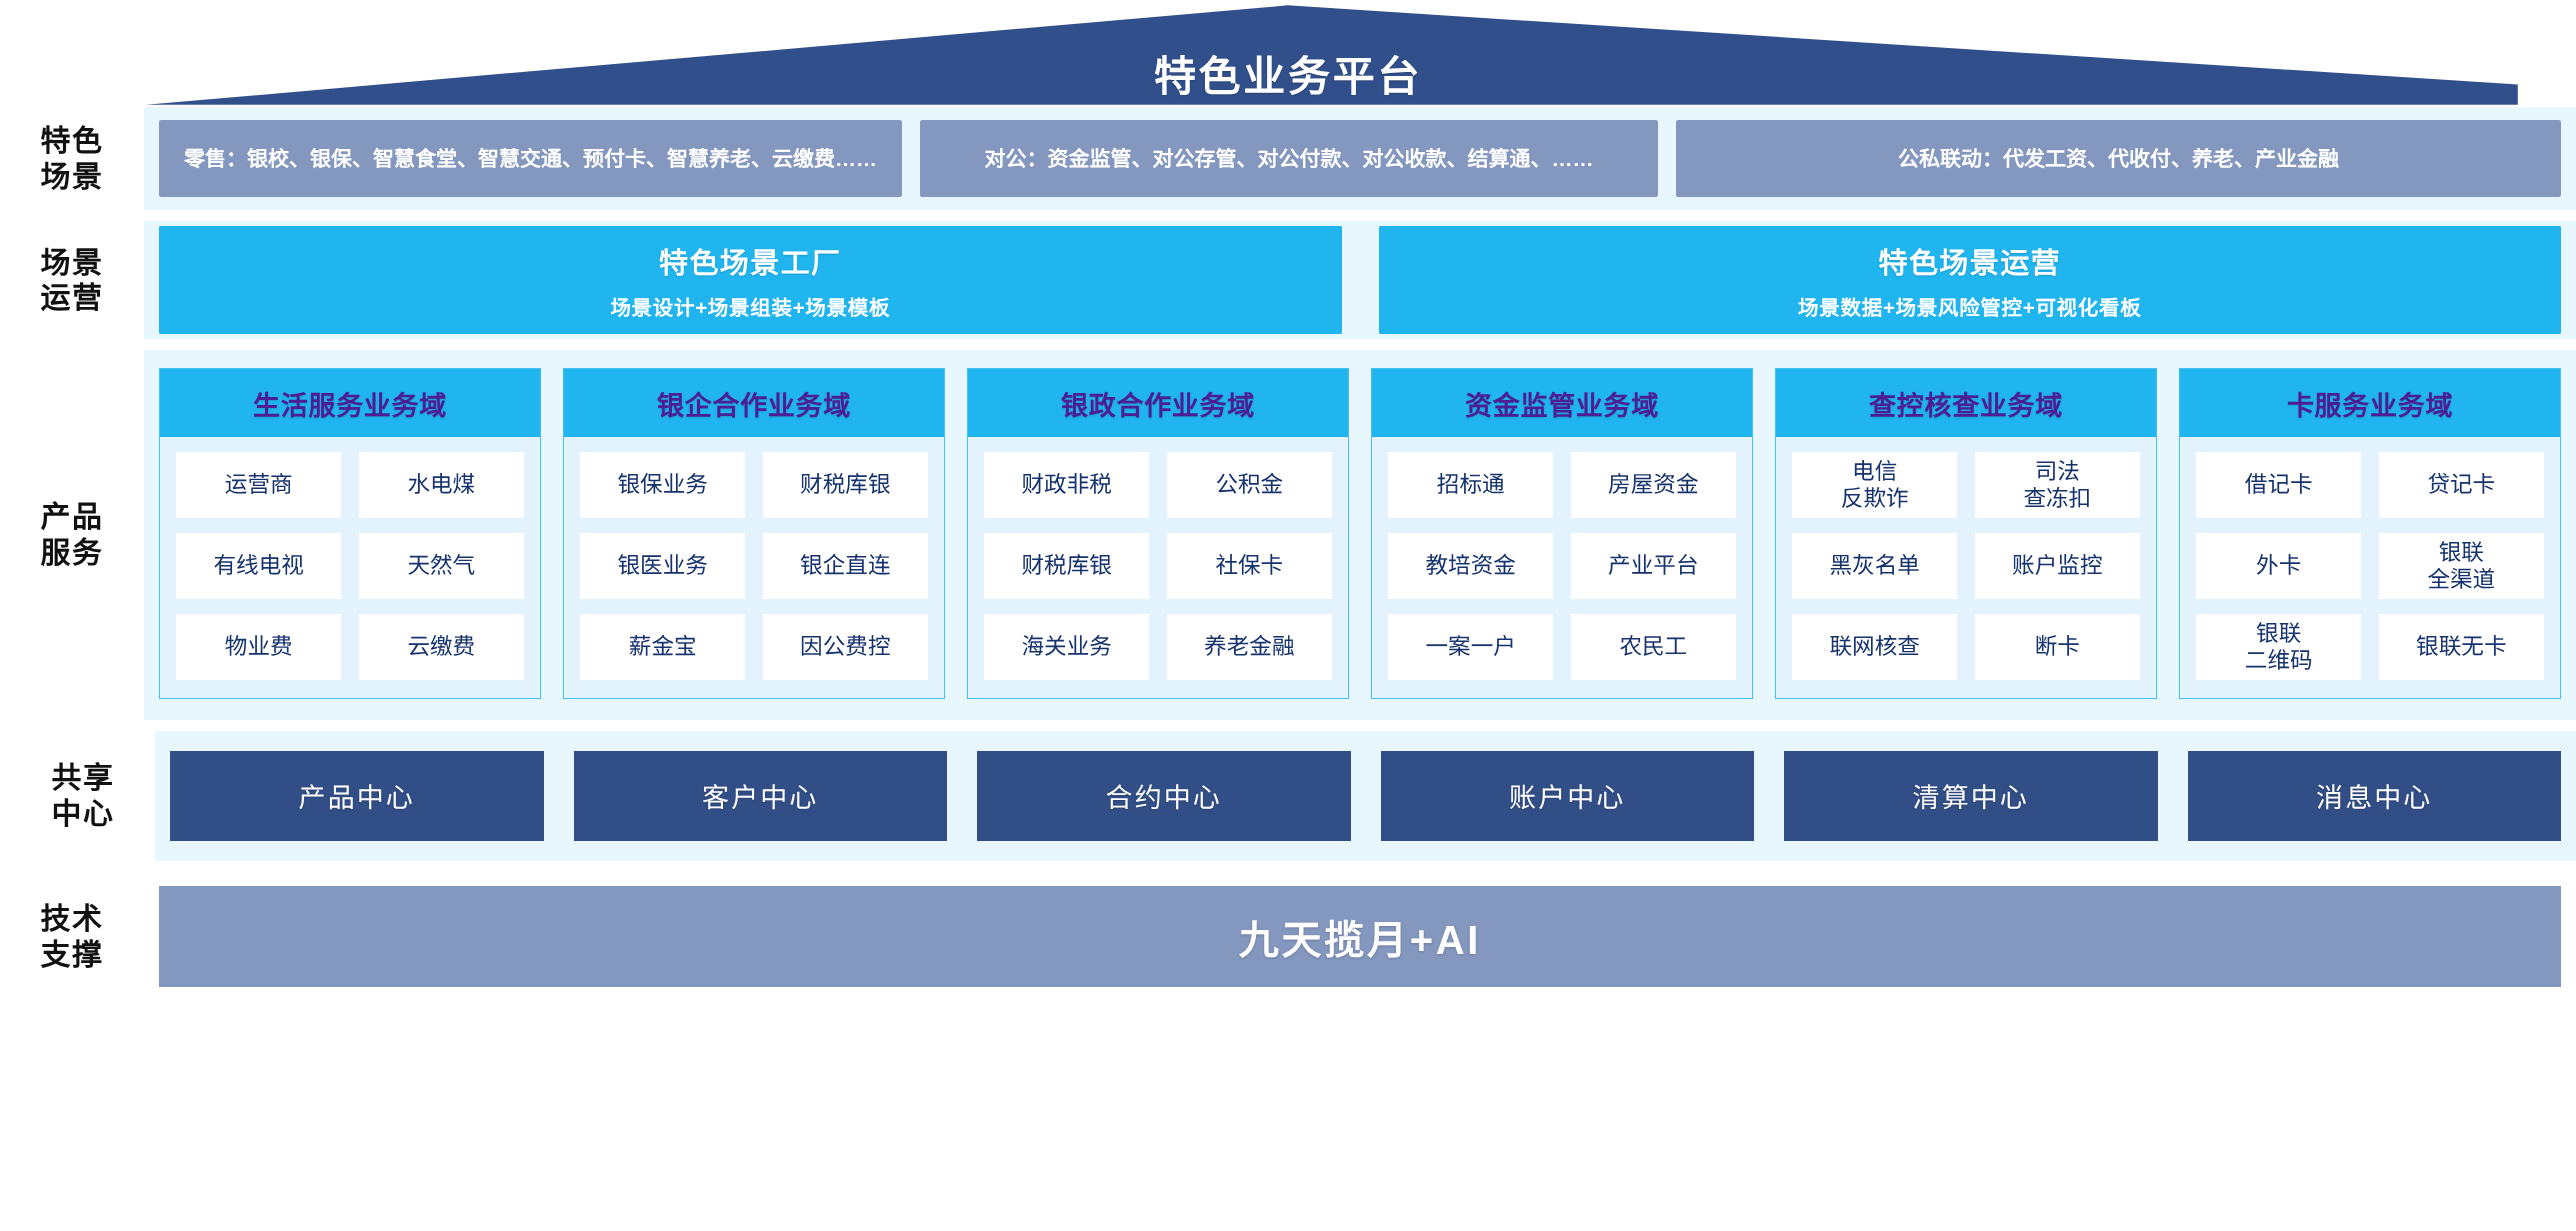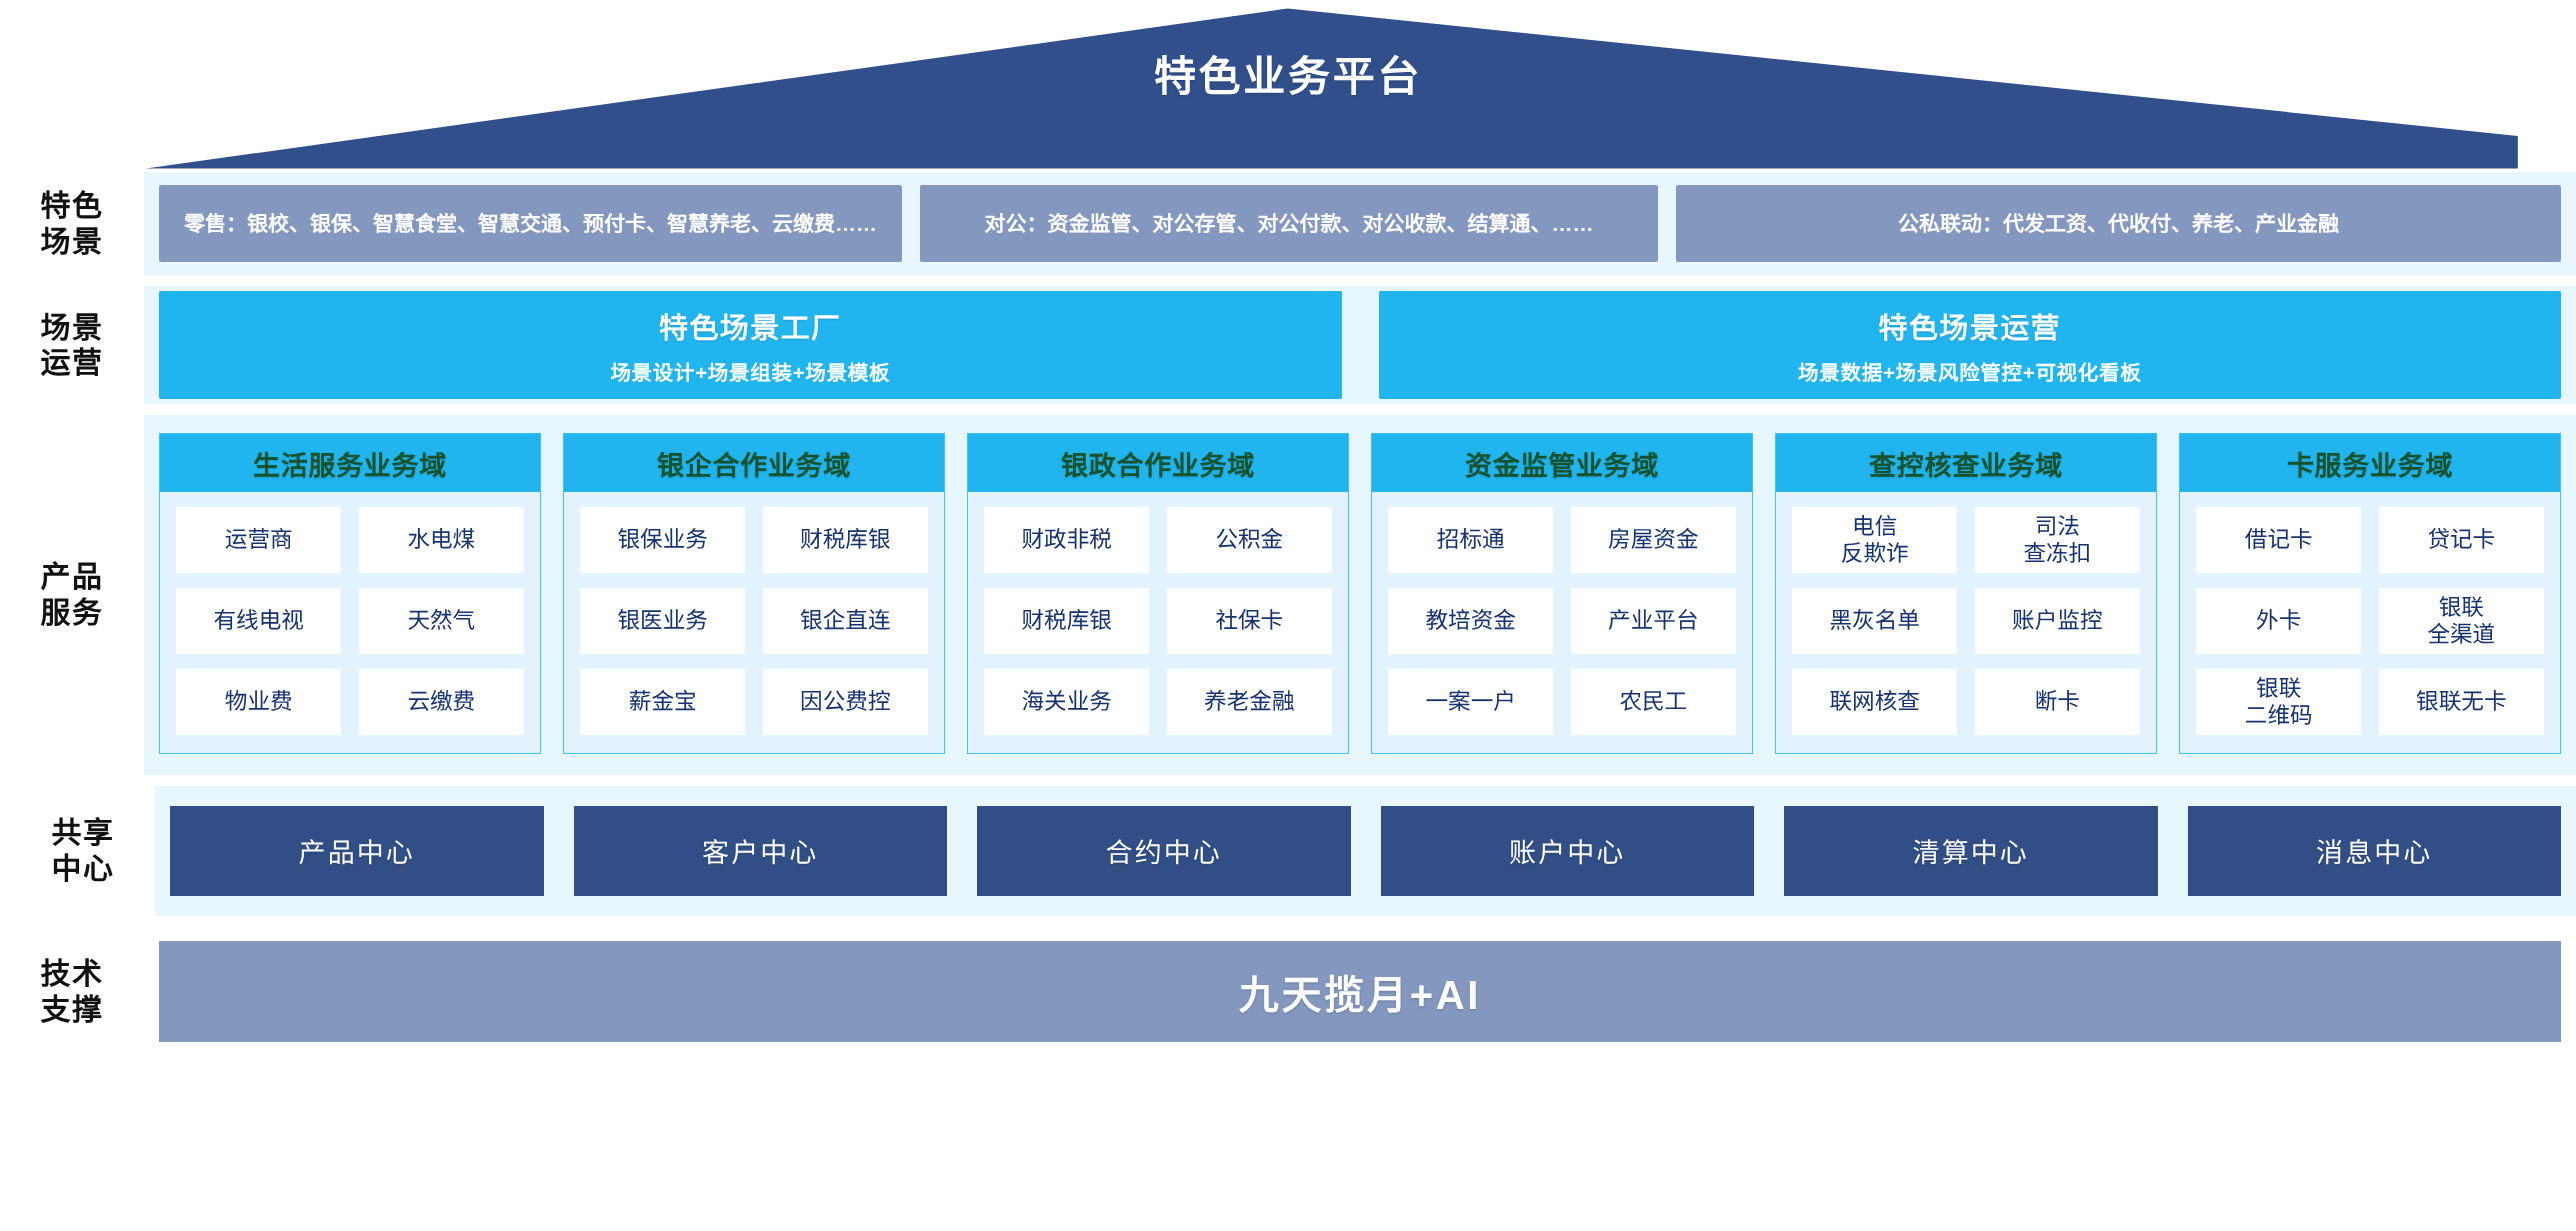--- a/index.html
+++ b/index.html
@@ -19,21 +19,21 @@
     font-size:30px;font-weight:700;color:#111111;line-height:1.18;
     text-align:center;letter-spacing:1.4px;
   }
   .band{
     flex:1;
     background:#e8f6fd;
     display:flex;align-items:center;
     box-sizing:border-box;
   }
   
-  #roof-zone{position:relative;height:172px;width:100%;}
+  #roof-zone{position:relative;height:107px;width:100%;}
   #roof-zone svg{position:absolute;inset:0;width:100%;height:100%;display:block;}
   #roof-title{
     position:absolute;left:0;right:0;top:42px;
     text-align:center;color:#ffffff;
     font-size:42px;font-weight:700;letter-spacing:2.7px;
     text-shadow:0 1.4px 2.1px rgba(0,0,0,.18);
   }
   
   #scenario-band{height:103px;padding:0 15px;gap:18px;}
   .scenario-box{
@@ -59,22 +59,22 @@
   .op-sub{font-size:20.5px;font-weight:600;letter-spacing:0.7px;}
   
   #product-band{padding:18px 15px 20.5px 15px;gap:22px;align-items:stretch;}
   .domain-col{
     flex:1;display:flex;flex-direction:column;
     background:#e2f3fd;
     border:1.4px solid #3fc0f0;
     box-sizing:border-box;
   }
   .domain-head{
-    background:#21b5ef;color:#14532d;
-    height:58px;display:flex;align-items:center;justify-content:center;
+    background:#21b5ef;color:#4c1d95;
+    height:68px;display:flex;align-items:center;justify-content:center;
     font-size:27px;font-weight:700;letter-spacing:0.7px;
     text-shadow:0 1.4px 2.1px rgba(0,0,0,.14);
   }
   .domain-grid{
     flex:1;display:grid;
     grid-template-columns:1fr 1fr;
     grid-auto-rows:1fr;
     gap:15px 18px;
     padding:15px 16.4px 18px 16.4px;
     box-sizing:border-box;

